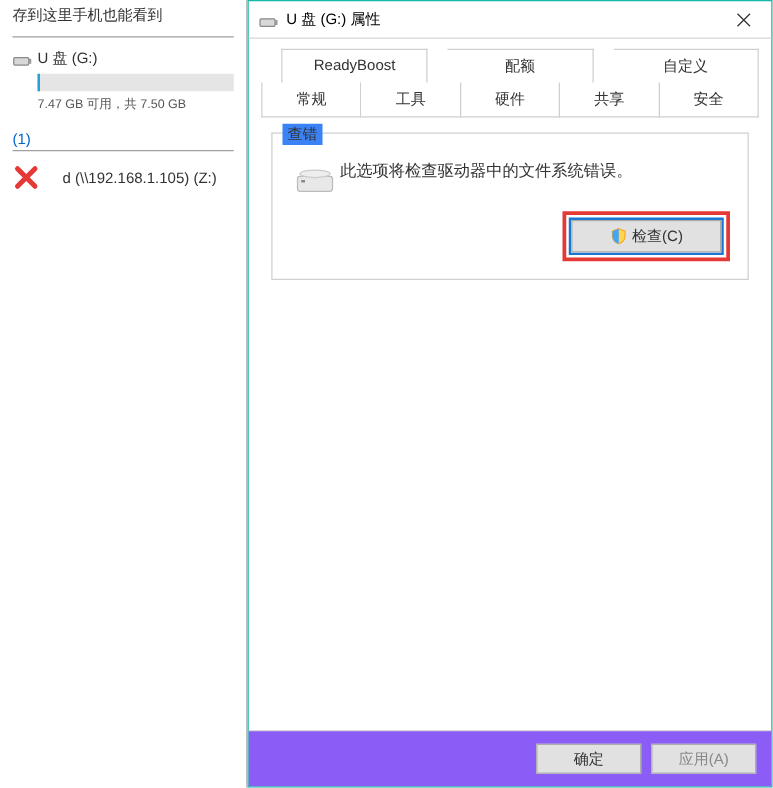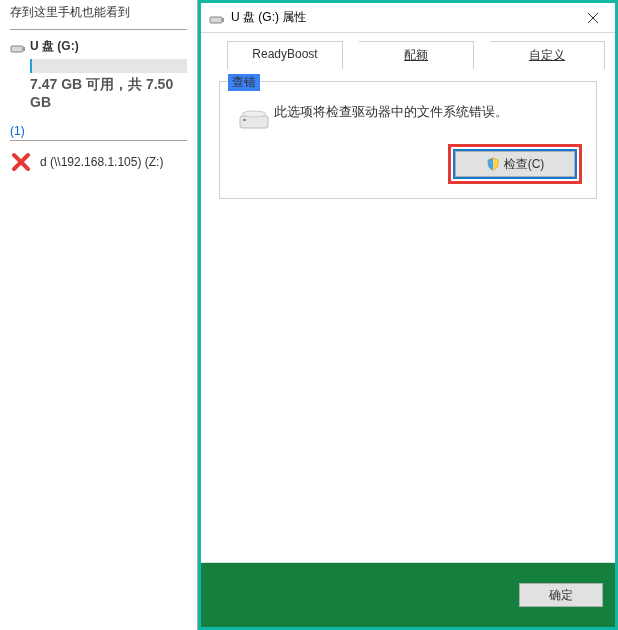--- a/index.html
+++ b/index.html
@@ -1,56 +1,56 @@
 <!DOCTYPE html>
 <html><head>
   <meta charset="utf-8">
   <style>
     * { margin:0; padding:0; box-sizing:border-box; font-family:"Microsoft YaHei","Segoe UI",Tahoma,sans-serif; }
     body { width:618px; height:630px; background:#fff; overflow:hidden; position:relative; }
     .bg { position:absolute; left:0; top:0; width:197px; height:630px; padding:0 10px; }
     .bg .partial-text { font-size:12px; color:#333; padding:4px 0 6px; white-space:nowrap; }
     .sep { height:1px; background:#a0a0a0; margin:2px 0 8px; }
-    .drive-row { display:flex; align-items:flex-start;font-weight:bold; }
+    .drive-row { display:flex; align-items:flex-start; }
     .driveicon { width:16px; margin-top:2px; }
     .drive-body { flex:1; margin-left:4px; }
     .drive-name { font-size:12px; color:#333; }
     .meter { height:14px; background:#e5e5e5; margin:4px 0 3px; position:relative; }
     .meter-fill { width:2px; height:100%; background:#26a0da; }
-    .drive-sub { font-size:14px; color:#555; }
+    .drive-sub { font-size:10px; color:#555; }
     .blue-head { font-size:12px; color:#0066cc; margin-top:14px; }
     .net-row { display:flex; align-items:center; margin-top:10px; }
     .x-icon { margin-right:2px; }
-    .net-text { font-size:12px; color:#333; margin-left:6px; }
+    .net-text { font-size:12px; color:#333; margin-left:16px; }
     .vline { position:absolute; left:197px; top:0; width:1px; height:630px; background:#aaa; }
-    .dlg { position:absolute; left:198px; top:0; right:0; bottom:0; background:#fff; border:3px solid #14b8a6; display:flex; flex-direction:column; }
+    .dlg { position:absolute; left:198px; top:0; right:0; bottom:0; background:#fff; border:1px solid #14b8a6; display:flex; flex-direction:column; }
     .titlebar { height:30px; display:flex; align-items:center; border-bottom:1px solid #d8d8d8; padding-left:8px; }
     .titlebar svg.driveicon { margin-right:6px; }
     .titletext { font-size:12px; color:#000; flex:1; }
     .close { width:45px; height:100%; display:flex; align-items:center; justify-content:center; }
     .tabs-wrap { padding:8px 10px 0; }
     .tabrow { display:flex; }
     .tab { flex:1; text-align:center; font-size:12px; color:#333; padding:5px 0; border:1px solid #d0d0d0; background:#fff; position:relative; }
     .tabrow.r1 .tab { border-bottom:none;margin-left:16px; }
     .tabrow.r2 .tab { border-top:none; border-bottom:1px solid #d0d0d0; }
     .tab.active { background:#fff; border-top:1px solid #d0d0d0; border-bottom:1px solid #fff; z-index:2; }
     .tabrow.r2 { margin-top:-1px; }
-    .tab + .tab { border-left:none;text-decoration:underline; }
+    .tab + .tab { border-left:none; }
     .content { flex:1; padding:12px 18px; position:relative; }
     .group { border:1px solid #d0d0d0; padding:20px 14px 14px; position:relative; margin-bottom:18px; }
     .group-title { position:absolute; top:-8px; left:8px; background:#3b82f6; padding:0 4px; font-size:12px; color:#333; }
     .g-body { display:flex; align-items:flex-start; }
     .g-icon { width:40px; display:flex; justify-content:center; padding-top:4px; }
     .g-text { flex:1; font-size:13px; color:#333; line-height:1.5; }
     .g-btnrow { display:flex; justify-content:flex-end; margin-top:12px;align-items:center; }
     .btn { min-width:120px; height:26px; border:1px solid #adadad; background:#e1e1e1; font-size:12px; color:#333; display:flex; align-items:center; justify-content:center; cursor:pointer; position:relative; }
     .shield { margin-right:4px; }
     .highlight-red { border:3px solid #e53935; padding:2px; display:inline-block; }
     .highlight-blue { border:2px solid #1976d2; display:inline-block; }
-    .footer { border-top:1px solid #d8d8d8; padding:20px 12px; display:flex; justify-content:flex-end; gap:8px; background:#15803d; }
+    .footer { border-top:1px solid #d8d8d8; padding:10px 12px; display:flex; justify-content:flex-end; gap:8px; background:#8b5cf6; }
     .footer .btn { min-width:84px; height:24px; }
     .btn.disabled { color:#888; }
   </style>
 </head>
 <body>
 
 <div class="bg">
   <div class="partial-text">存到这里手机也能看到</div>
   <div class="sep"></div>
 
@@ -94,20 +94,27 @@
       </svg>
     </div>
   </div>
 
   <div class="tabs-wrap">
     <div class="tabrow r1">
       <div class="tab">ReadyBoost</div>
       <div class="tab">配额</div>
       <div class="tab">自定义</div>
     </div>
+    <div class="tabrow r2">
+      <div class="tab">常规</div>
+      <div class="tab active">工具</div>
+      <div class="tab">硬件</div>
+      <div class="tab">共享</div>
+      <div class="tab">安全</div>
+    </div>
   </div>
 
   <div class="content">
     <div class="group">
       <div class="group-title">查错</div>
       <div class="g-body">
         <div class="g-icon">
           <svg width="32" height="26" viewBox="0 0 32 26">
             <rect x="2" y="10" width="28" height="12" rx="2" fill="#e8e8e8" stroke="#bbb"></rect>
             <rect x="5" y="13" width="3" height="2" fill="#888"></rect>
@@ -128,14 +135,15 @@
             </div>
           </div>
         </div>
       </div>
     </div>
 
   </div>
 
   <div class="footer">
     <div class="btn">确定</div>
+    <div class="btn disabled">应用(A)</div>
   </div>
 </div>
 
 </body></html>

